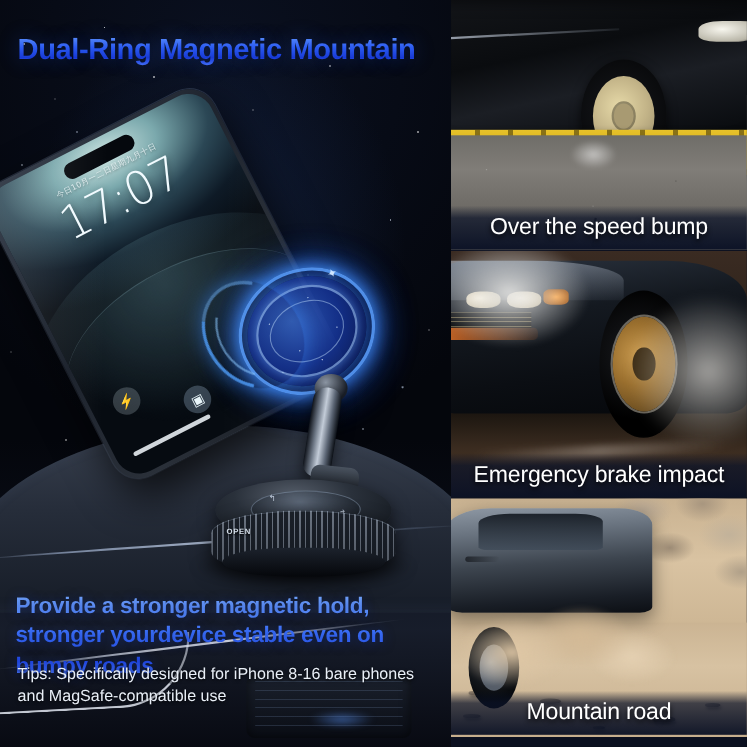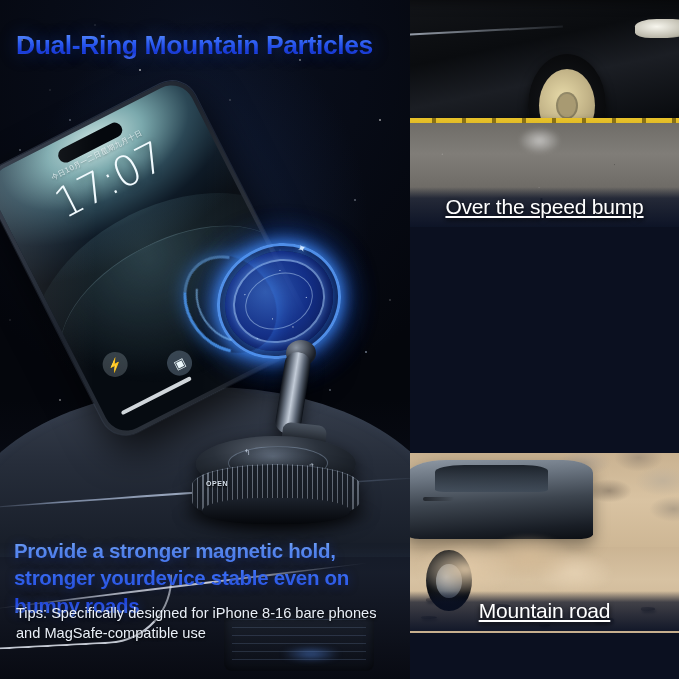--- a/index.html
+++ b/index.html
@@ -320,21 +320,21 @@
     position:absolute; left:16px; top:603px; width:372px;
     font-size:14.6px; line-height:1.38; color:#e9eff7; font-weight:500;
     text-shadow:0 1px 3px rgba(0,0,0,.85);
   }
 
   
   .right-col { position:absolute; left:410px; top:0; width:269px; height:679px; background:#0b1020; }
   .rpanel { position:absolute; left:0; width:269px; overflow:hidden; }
   .rp1 { top:0;   height:227px; }
   .rp2 { top:228px; height:224px; }
-  .rp3 { top:453px; height:180px; }
+  .rp3 { top:453px; height:217px; }
   .rp-img { position:absolute; inset:0; }
 
   
   .p1-sky { position:absolute; inset:0; background:linear-gradient(180deg,#1c1d1b 0%, #0b0c0b 38%, #6e6b66 38%, #8b8883 100%); }
   .p1-road { position:absolute; left:0; right:0; bottom:0; height:46%;
     background:linear-gradient(180deg,#6f6d68 0%, #807d78 30%, #6a6762 70%, #5e5b57 100%); }
   .p1-road::after { content:''; position:absolute; inset:0;
     background-image:radial-gradient(1px 1px at 12% 30%, rgba(255,255,255,.25), transparent),
                      radial-gradient(1px 1px at 48% 62%, rgba(255,255,255,.18), transparent),
                      radial-gradient(1px 1px at 76% 40%, rgba(0,0,0,.25), transparent),
@@ -443,21 +443,20 @@
   .pb5 { left:86%; top:70%; width:5%; height:4%; }
   .pb6 { left:48%; top:90%; width:4%; height:3%; }
 
   
   .cap {
     position:absolute; left:0; right:0; bottom:0; height:40px;
     display:flex; align-items:center; justify-content:center;
     color:#ffffff; font-size:21px; font-weight:500; letter-spacing:-.2px;
     background:linear-gradient(180deg, rgba(10,18,40,.0) 0%, rgba(10,18,40,.72) 28%, rgba(9,16,36,.95) 100%);
     text-shadow:0 2px 5px rgba(0,0,0,.9);
-    text-decoration:underline;
   }
   .cap3 { bottom:2px; }
 </style>
 </head>
 <body>
 
 <div class="canvas">
 
   <div class="hero">
     <div class="sky"></div>
@@ -511,21 +510,21 @@
       <div class="base-top">
         <div class="base-top-inner"></div>
         <div class="base-arrow-l">↰</div>
         <div class="base-arrow-r">↱</div>
       </div>
       <div class="base-ring"></div>
       <div class="base-ring-label">OPEN</div>
       <div class="base-bottom"></div>
     </div>
 
-    <div class="hero-title">Dual-Ring Mountain Particles</div>
+    <div class="hero-title">Dual-Ring Magnetic Mountain</div>
     <div class="hero-sub">Provide a stronger magnetic hold, stronger yourdevice stable even on bumpy roads</div>
     <div class="hero-tip">Tips: Specifically designed for iPhone 8-16 bare phones and MagSafe-compatible use</div>
   </div>
 
   <div class="right-col">
 
     <div class="rpanel rp1">
       <div class="rp-img">
         <div class="p1-sky"></div>
         <div class="p1-car">
@@ -538,20 +537,41 @@
         <div class="p1-bump"></div>
         <div class="p1-bump-shadow"></div>
         <div class="p1-road">
           <div class="p1-crack"></div>
         </div>
         <div class="p1-dust"></div>
       </div>
       <div class="cap">Over the speed bump</div>
     </div>
 
+    <div class="rpanel rp2">
+      <div class="rp-img">
+        <div class="p2-bg"></div>
+        <div class="p2-ground"></div>
+        <div class="p2-car">
+          <div class="p2-hood"></div>
+          <div class="p2-hl1"></div>
+          <div class="p2-hl2"></div>
+          <div class="p2-indicator"></div>
+          <div class="p2-grille"></div>
+          <div class="p2-bumper"></div>
+        </div>
+        <div class="p2-wheel">
+          <div class="p2-rim"></div>
+        </div>
+        <div class="p2-smoke1"></div>
+        <div class="p2-smoke2"></div>
+        <div class="p2-trail"></div>
+      </div>
+      <div class="cap">Emergency brake impact</div>
+    </div>
 
     <div class="rpanel rp3">
       <div class="rp-img">
         <div class="p3-bg"></div>
         <div class="p3-rocks"></div>
         <div class="p3-ground">
           <div class="p3-pebble pb1"></div>
           <div class="p3-pebble pb2"></div>
           <div class="p3-pebble pb3"></div>
           <div class="p3-pebble pb4"></div>

